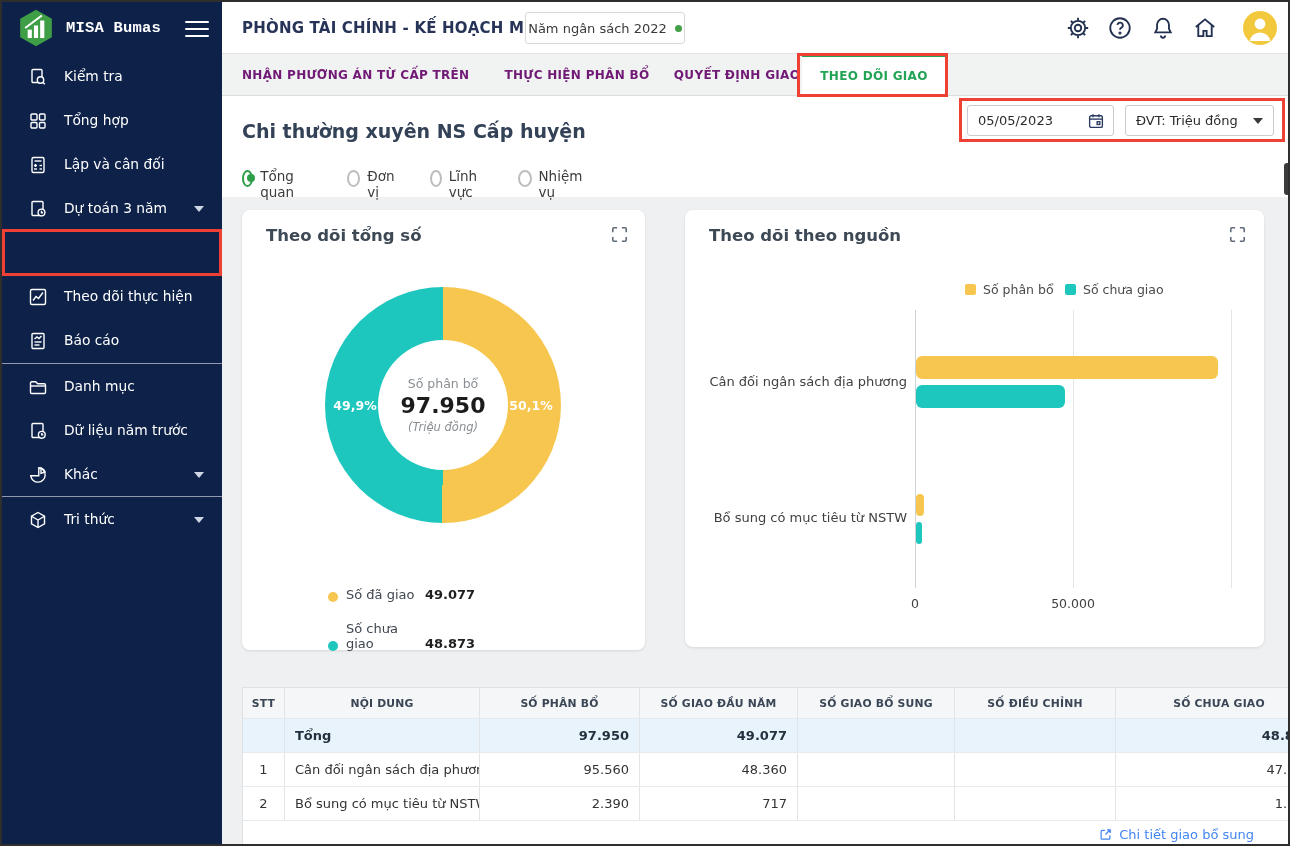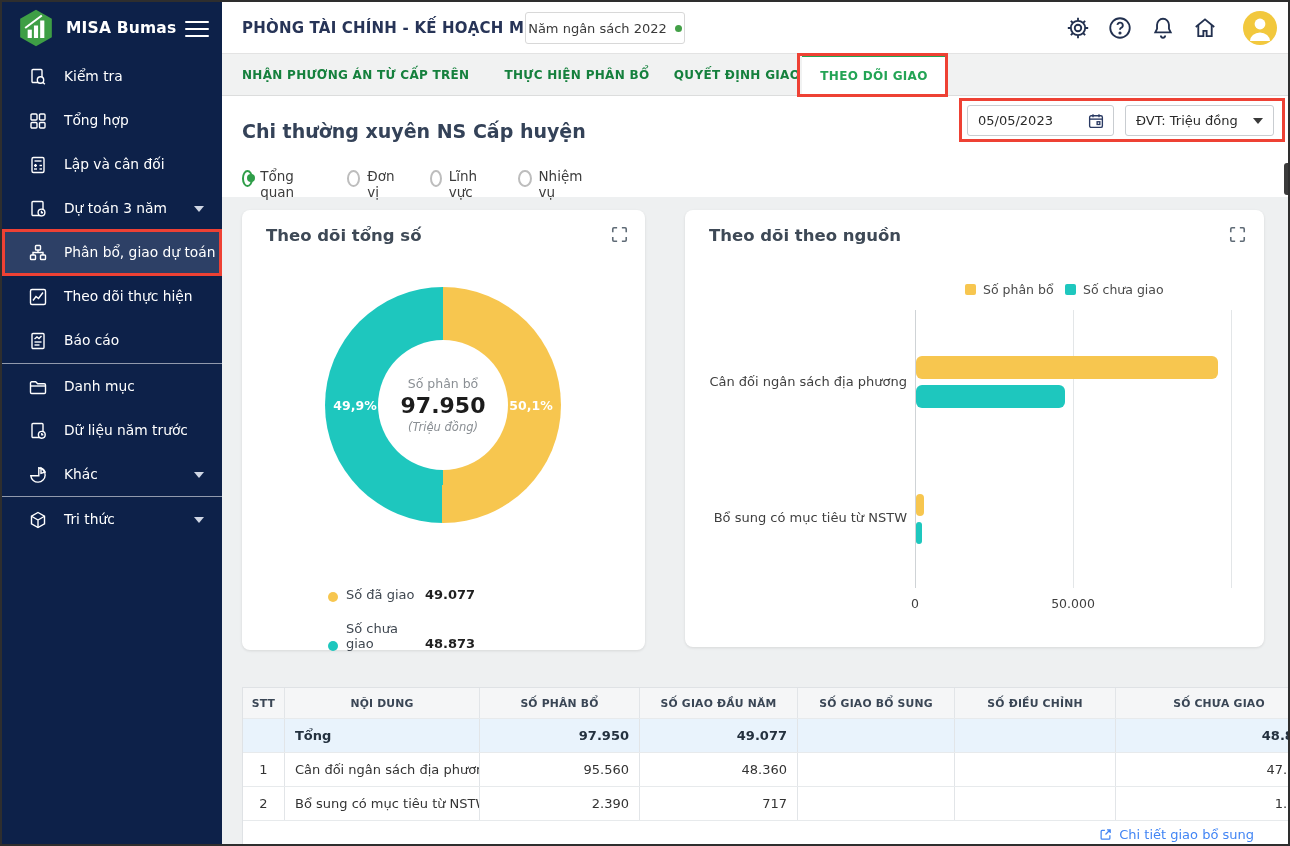--- a/index.html
+++ b/index.html
@@ -3,21 +3,21 @@
 <meta charset="utf-8">
 <style>
   html,body{margin:0;padding:0;background:#555;}
   *{box-sizing:border-box;}
   .frame{position:relative;width:1290px;height:846px;margin:0 auto;background:#fff;
          border:2px solid #2e2e2e;overflow:hidden;
          font-family:"DejaVu Sans","Liberation Sans",sans-serif;}
 
   
   .sidebar{position:absolute;left:0;top:0;width:220px;height:846px;background:#0D2149;color:#fff;}
-  .brand-row{position:relative;height:52px;}
+  .brand-row{position:relative;height:52px;font-family:Liberation Mono, monospace;}
   .logo{position:absolute;left:14px;top:6px;width:40px;height:40px;}
   .brand{position:absolute;left:64px;top:17px;font-size:15.5px;font-weight:700;letter-spacing:.2px;}
   .burger{position:absolute;left:182px;top:14px;width:26px;height:24px;background:none;border:0;cursor:pointer;padding:0;}
   .burger i{display:block;height:2.4px;background:#fff;margin:4.6px 1px;border-radius:1px;}
   .sb-item{position:absolute;left:0;width:220px;height:44px;cursor:pointer;}
   .sb-item.active{background:#2D4066;}
   .sb-ico{position:absolute;left:26px;top:12px;width:20px;height:20px;}
   .sb-ico svg{display:block;}
   .sb-label{position:absolute;left:62px;top:13px;font-size:13.8px;font-weight:500;white-space:nowrap;}
   .sb-chev{position:absolute;right:18px;top:19px;width:0;height:0;border-left:5px solid transparent;border-right:5px solid transparent;border-top:6px solid #cfd6e4;}
@@ -28,21 +28,21 @@
   .tb-title{position:absolute;left:20px;top:17px;font-size:15px;font-weight:700;color:#273457;letter-spacing:.2px;white-space:nowrap;}
   .year-pill{position:absolute;left:303px;top:10px;width:160px;height:32px;border:1px solid #d8d8d8;border-radius:3px;
              display:flex;align-items:center;justify-content:center;gap:8px;font-size:13px;color:#3a3a3a;cursor:pointer;background:#fff;}
   .dot{width:7px;height:7px;border-radius:50%;background:#43A047;}
   .hbtn{position:absolute;top:13px;width:26px;height:26px;background:none;border:0;padding:0;cursor:pointer;}
   .avatar{position:absolute;left:1021px;top:9px;width:34px;height:34px;border-radius:50%;background:#F2C83D;overflow:hidden;cursor:pointer;}
 
   
   .tabstrip{position:absolute;left:220px;top:52px;width:1070px;height:42px;background:#F1F2F2;border-bottom:1px solid #dcdddd;}
   .tab{position:absolute;top:0;height:35px;line-height:42px;text-align:center;font-size:12px;font-weight:700;
-       letter-spacing:.3px;color:#15803d;cursor:pointer;white-space:nowrap;}
+       letter-spacing:.3px;color:#701a75;cursor:pointer;white-space:nowrap;}
   .tab.active{background:#fff;color:#23A455;border-top:3px solid #23A455;line-height:39px;height:43px;z-index:1;}
 
   
   .graybg{position:absolute;left:220px;top:195px;width:1070px;height:651px;background:#EEF0F1;}
   .page-title{position:absolute;left:240px;top:105px;font-size:19px;font-weight:700;color:#344258;}
   .radio-row{position:absolute;left:240px;top:154px;height:22px;}
   .radio{position:absolute;top:0;display:flex;align-items:center;gap:7px;cursor:pointer;}
   .rb{width:17px;height:17px;border-radius:50%;border:2px solid #bdbdbd;background:#fff;position:relative;}
   .rb.sel{border-color:#2F9E49;}
   .rb.sel::after{content:"";position:absolute;left:2.5px;top:2.5px;width:8px;height:8px;border-radius:50%;background:#2F9E49;}
@@ -168,31 +168,20 @@
       <span class="sb-ico">
           <svg width="20" height="20" viewBox="0 0 20 20" fill="none" stroke="#fff" stroke-width="1.4">
             <rect x="4" y="2.5" width="11" height="14" rx="1"></rect>
             <circle cx="13.5" cy="13.5" r="3.4" fill="#0D2149"></circle>
             <path d="M13.5 11.8 v1.9 h1.6"></path>
           </svg>
         </span>
       <span class="sb-label">Dự toán 3 năm</span>
       <i class="sb-chev"></i>
     </div>
-    <div class="sb-item active" style="top:229px">
-      <span class="sb-ico">
-          <svg width="20" height="20" viewBox="0 0 20 20" fill="none" stroke="#fff" stroke-width="1.4">
-            <rect x="7.5" y="2.5" width="5" height="4.5" rx="0.8"></rect>
-            <path d="M10 7 v2.5 M5 12 V9.5 h10 V12"></path>
-            <rect x="2.5" y="12" width="5" height="4.5" rx="0.8"></rect>
-            <rect x="12.5" y="12" width="5" height="4.5" rx="0.8"></rect>
-          </svg>
-        </span>
-      <span class="sb-label">Phân bổ, giao dự toán</span>
-    </div>
     <div class="sb-item" style="top:273px">
       <span class="sb-ico">
           <svg width="20" height="20" viewBox="0 0 20 20" fill="none" stroke="#fff" stroke-width="1.4">
             <rect x="2.5" y="2.5" width="15" height="15" rx="1.5"></rect>
             <path d="M5 13.5 L8 9.5 L10.5 11.5 L15 5.5"></path>
           </svg>
         </span>
       <span class="sb-label">Theo dõi thực hiện</span>
     </div>
     <div class="sb-item" style="top:317px">

